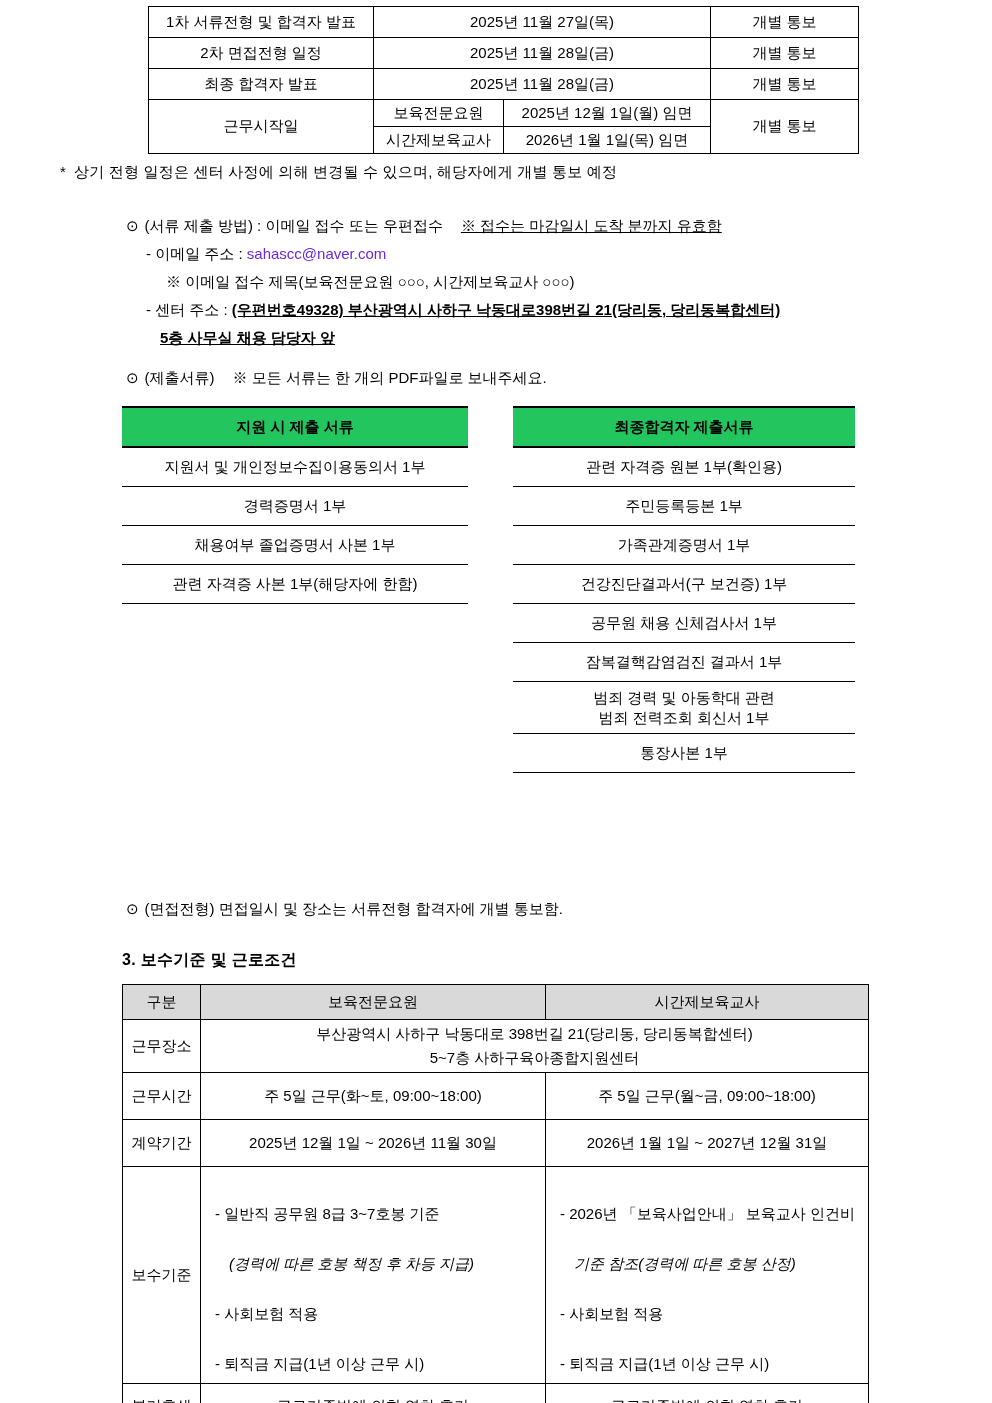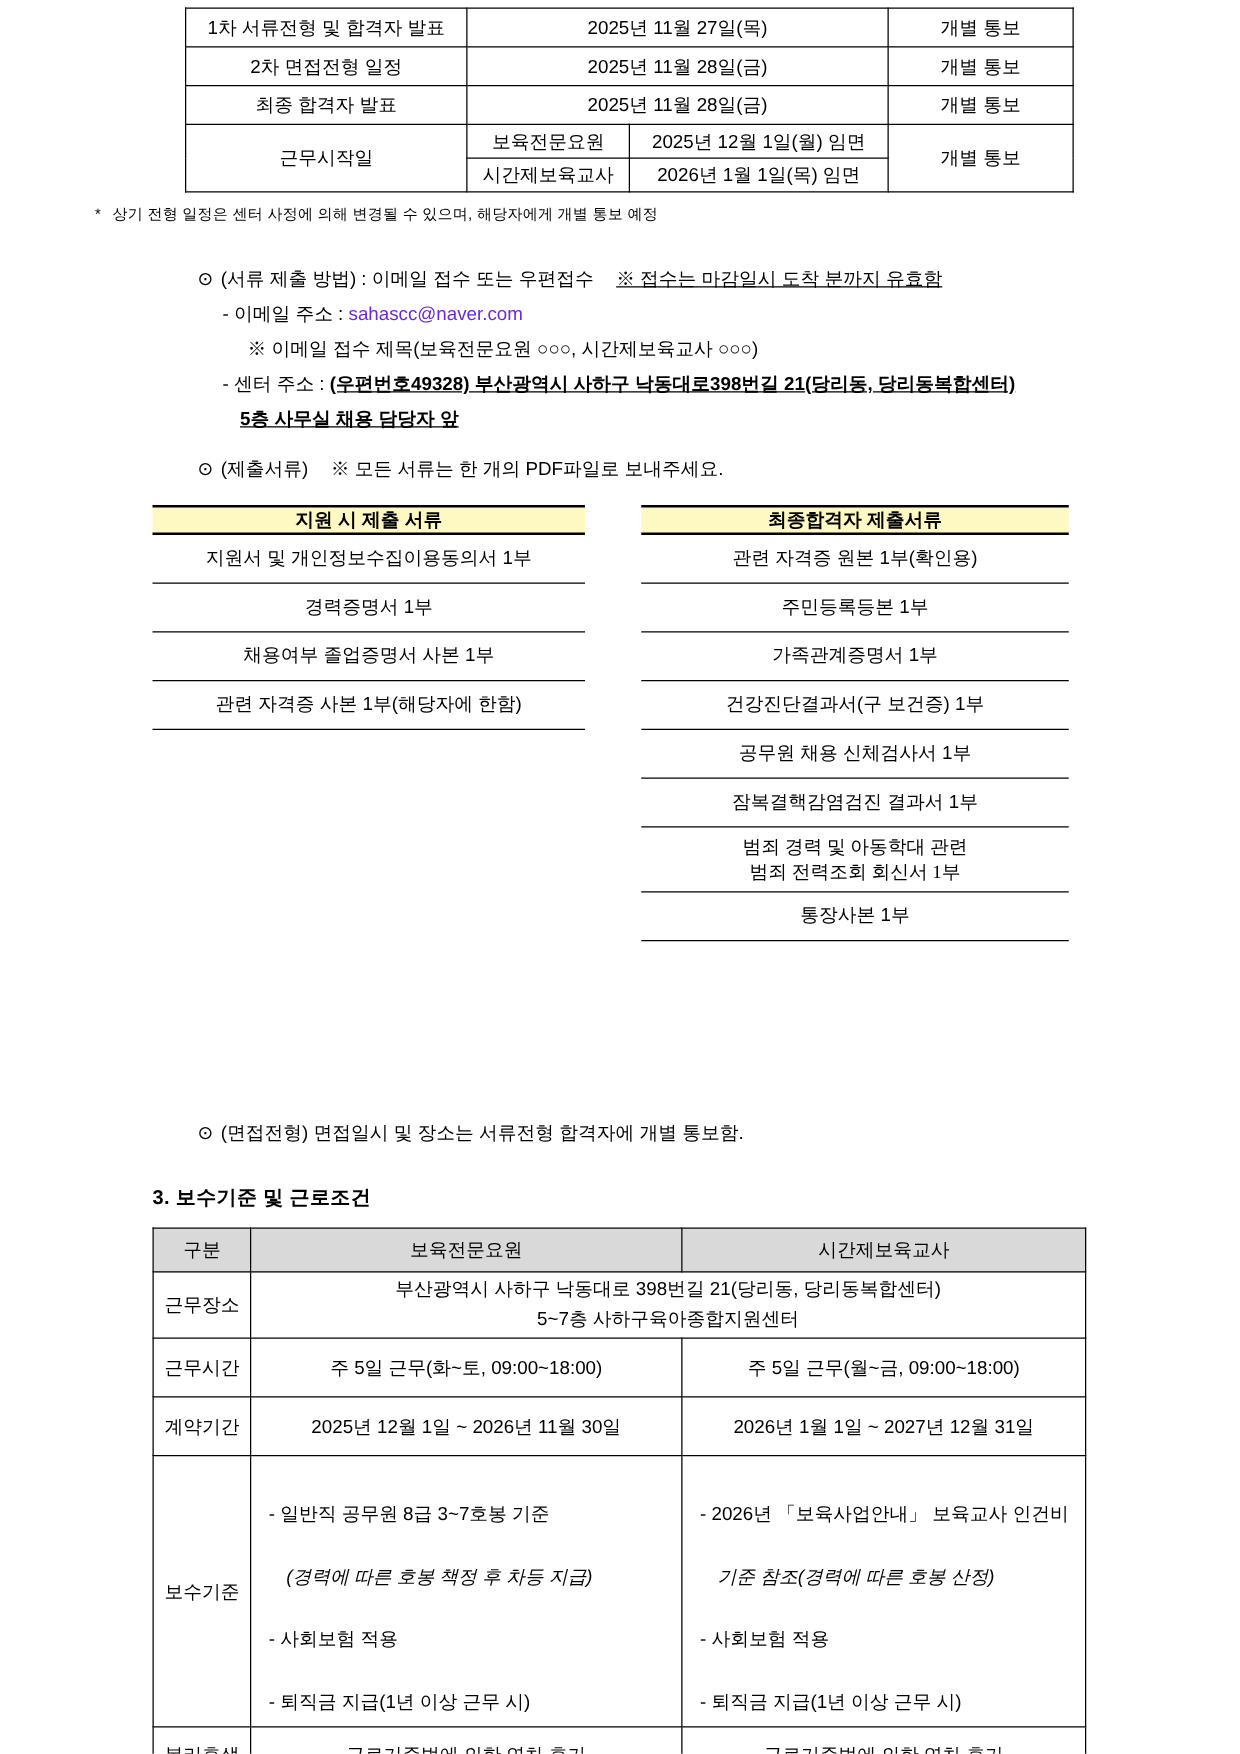--- a/index.html
+++ b/index.html
@@ -19,54 +19,54 @@
     text-align: center; vertical-align: middle;
     font-weight: normal; font-size: 15px; padding: 2px 4px;
   }
 
   
   .schedule { margin: 6px 0 0 148px; width: 710px; }
   .schedule td { height: 31px; }
   .schedule .sub td { height: 27px; }
 
   
-  .footnote { margin: 9px 0 0 76px; font-size: 12px; letter-spacing: 0.2px; }
+  .footnote { margin: 9px 0 0 60px; font-size: 15px; letter-spacing: 0.2px; }
   .footnote .star { display: inline-block; width: 14px; }
 
   
   .sec { margin-left: 126px; }
   .method { margin-top: 30px; }
-  .line { line-height: 28px; white-space: nowrap; margin-left: 32px; }
+  .line { line-height: 28px; white-space: nowrap; }
   .bullet { display: inline-block; margin-right: 6px; }
   .dash-indent { padding-left: 20px; }
   .note-indent { padding-left: 40px; }
   .addr2-indent { padding-left: 34px; }
   .ul { text-decoration: underline; }
   .b { font-weight: bold; }
   .email { color: #6d28d9; }
   .sp2 { display: inline-block; width: 18px; }
 
   
   .doc-wrap { position: relative; margin-top: 14px; height: 445px; }
   .doc-table { position: absolute; top: 0; }
   .doc-table.left  { left: 122px; width: 346px; }
   .doc-table.right { left: 513px; width: 342px; }
   .doc-header {
-    background: #fef9c3;
+    background: #22c55e;
     border-top: 2px solid #000; border-bottom: 2px solid #000;
-    height: 24px; display: flex; align-items: center; justify-content: center;
+    height: 42px; display: flex; align-items: center; justify-content: center;
     font-weight: bold; font-size: 15px; text-align: center;
   }
   .doc-row {
     border-bottom: 1.5px solid #000;
     height: 39px; display: flex; flex-direction: column;
     align-items: center; justify-content: center;
     font-size: 15px; line-height: 20px; text-align: center;
   }
-  .doc-row.two-line { height: 52px; font-family: Liberation Serif, serif; }
+  .doc-row.two-line { height: 52px; }
 
   
   .heading { margin-left: 122px; font-size: 16px; font-weight: bold; letter-spacing: 0.3px; }
   .heading3 { margin-top: 27px; }
   .heading4 { margin-top: 46px; }
 
   
   .cond { margin: 13px 0 0 122px; width: 746px; }
   .cond th {
     background: #d9d9d9; font-weight: bold; height: 35px;

